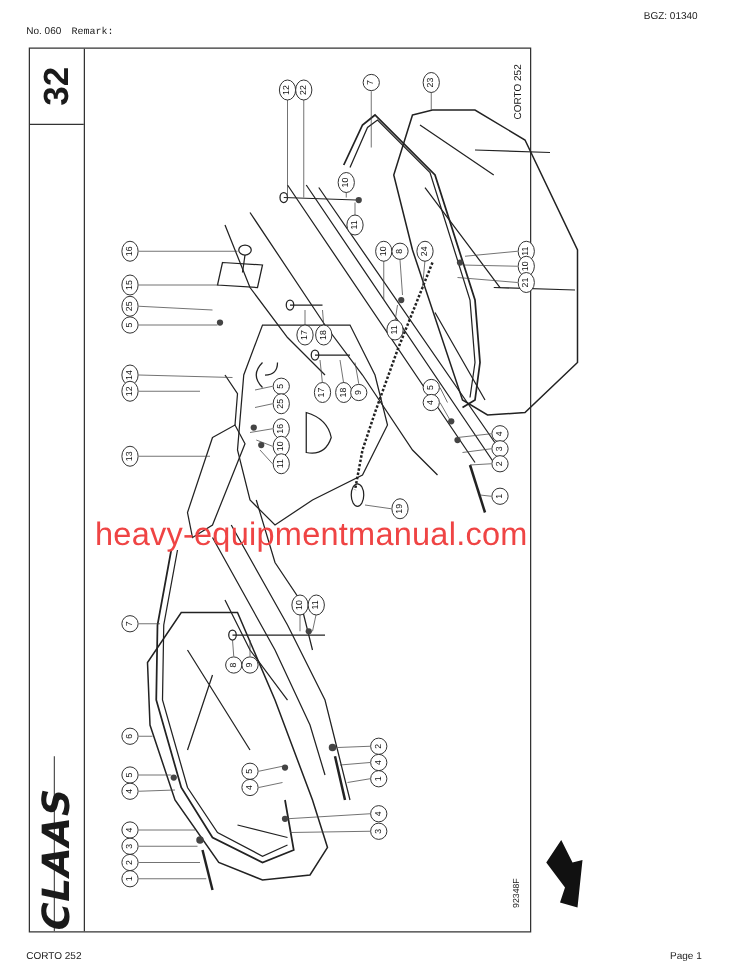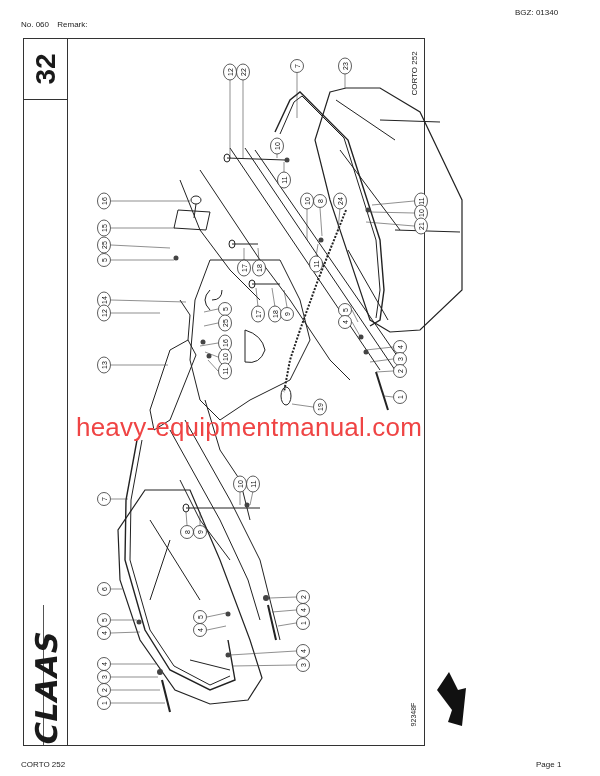--- a/index.html
+++ b/index.html
@@ -1,19 +1,19 @@
 <!DOCTYPE html>
 <html><head>
 <meta charset="utf-8">
 <style>
   html, body { margin: 0; padding: 0; background: #ffffff; }
   body { width: 600px; height: 776px; position: relative; overflow: hidden;
          font-family: "Liberation Sans", sans-serif; color: #1a1a1a; }
   .hdr-left { position: absolute; left: 21px; top: 20px; font-size: 8px; color: #222; }
-  .hdr-left span + span { margin-left: 6px; }
+  .hdr-left span + span { margin-left: 6px; font-family: Liberation Mono, monospace; }
   .hdr-right { position: absolute; left: 515px; top: 8px; font-size: 8px; color: #222; }
   .ftr-left { position: absolute; left: 21px; top: 760px; font-size: 8px; color: #222; }
   .ftr-right { position: absolute; left: 536px; top: 760px; font-size: 8px; color: #222; }
   .frame { position: absolute; left: 23px; top: 38px; width: 402px; height: 708px;
            border: 1px solid #333; box-sizing: border-box; }
   .side-col { position: absolute; left: 0; top: 0; width: 43px; height: 100%;
               border-right: 1px solid #333; }
   .sheet-no { position: absolute; left: 0; top: 0; width: 43px; height: 60px;
               border-bottom: 1px solid #333; display: flex; align-items: center; justify-content: center; }
   .sheet-no span { display: inline-block; transform: rotate(-90deg); font-weight: bold;

